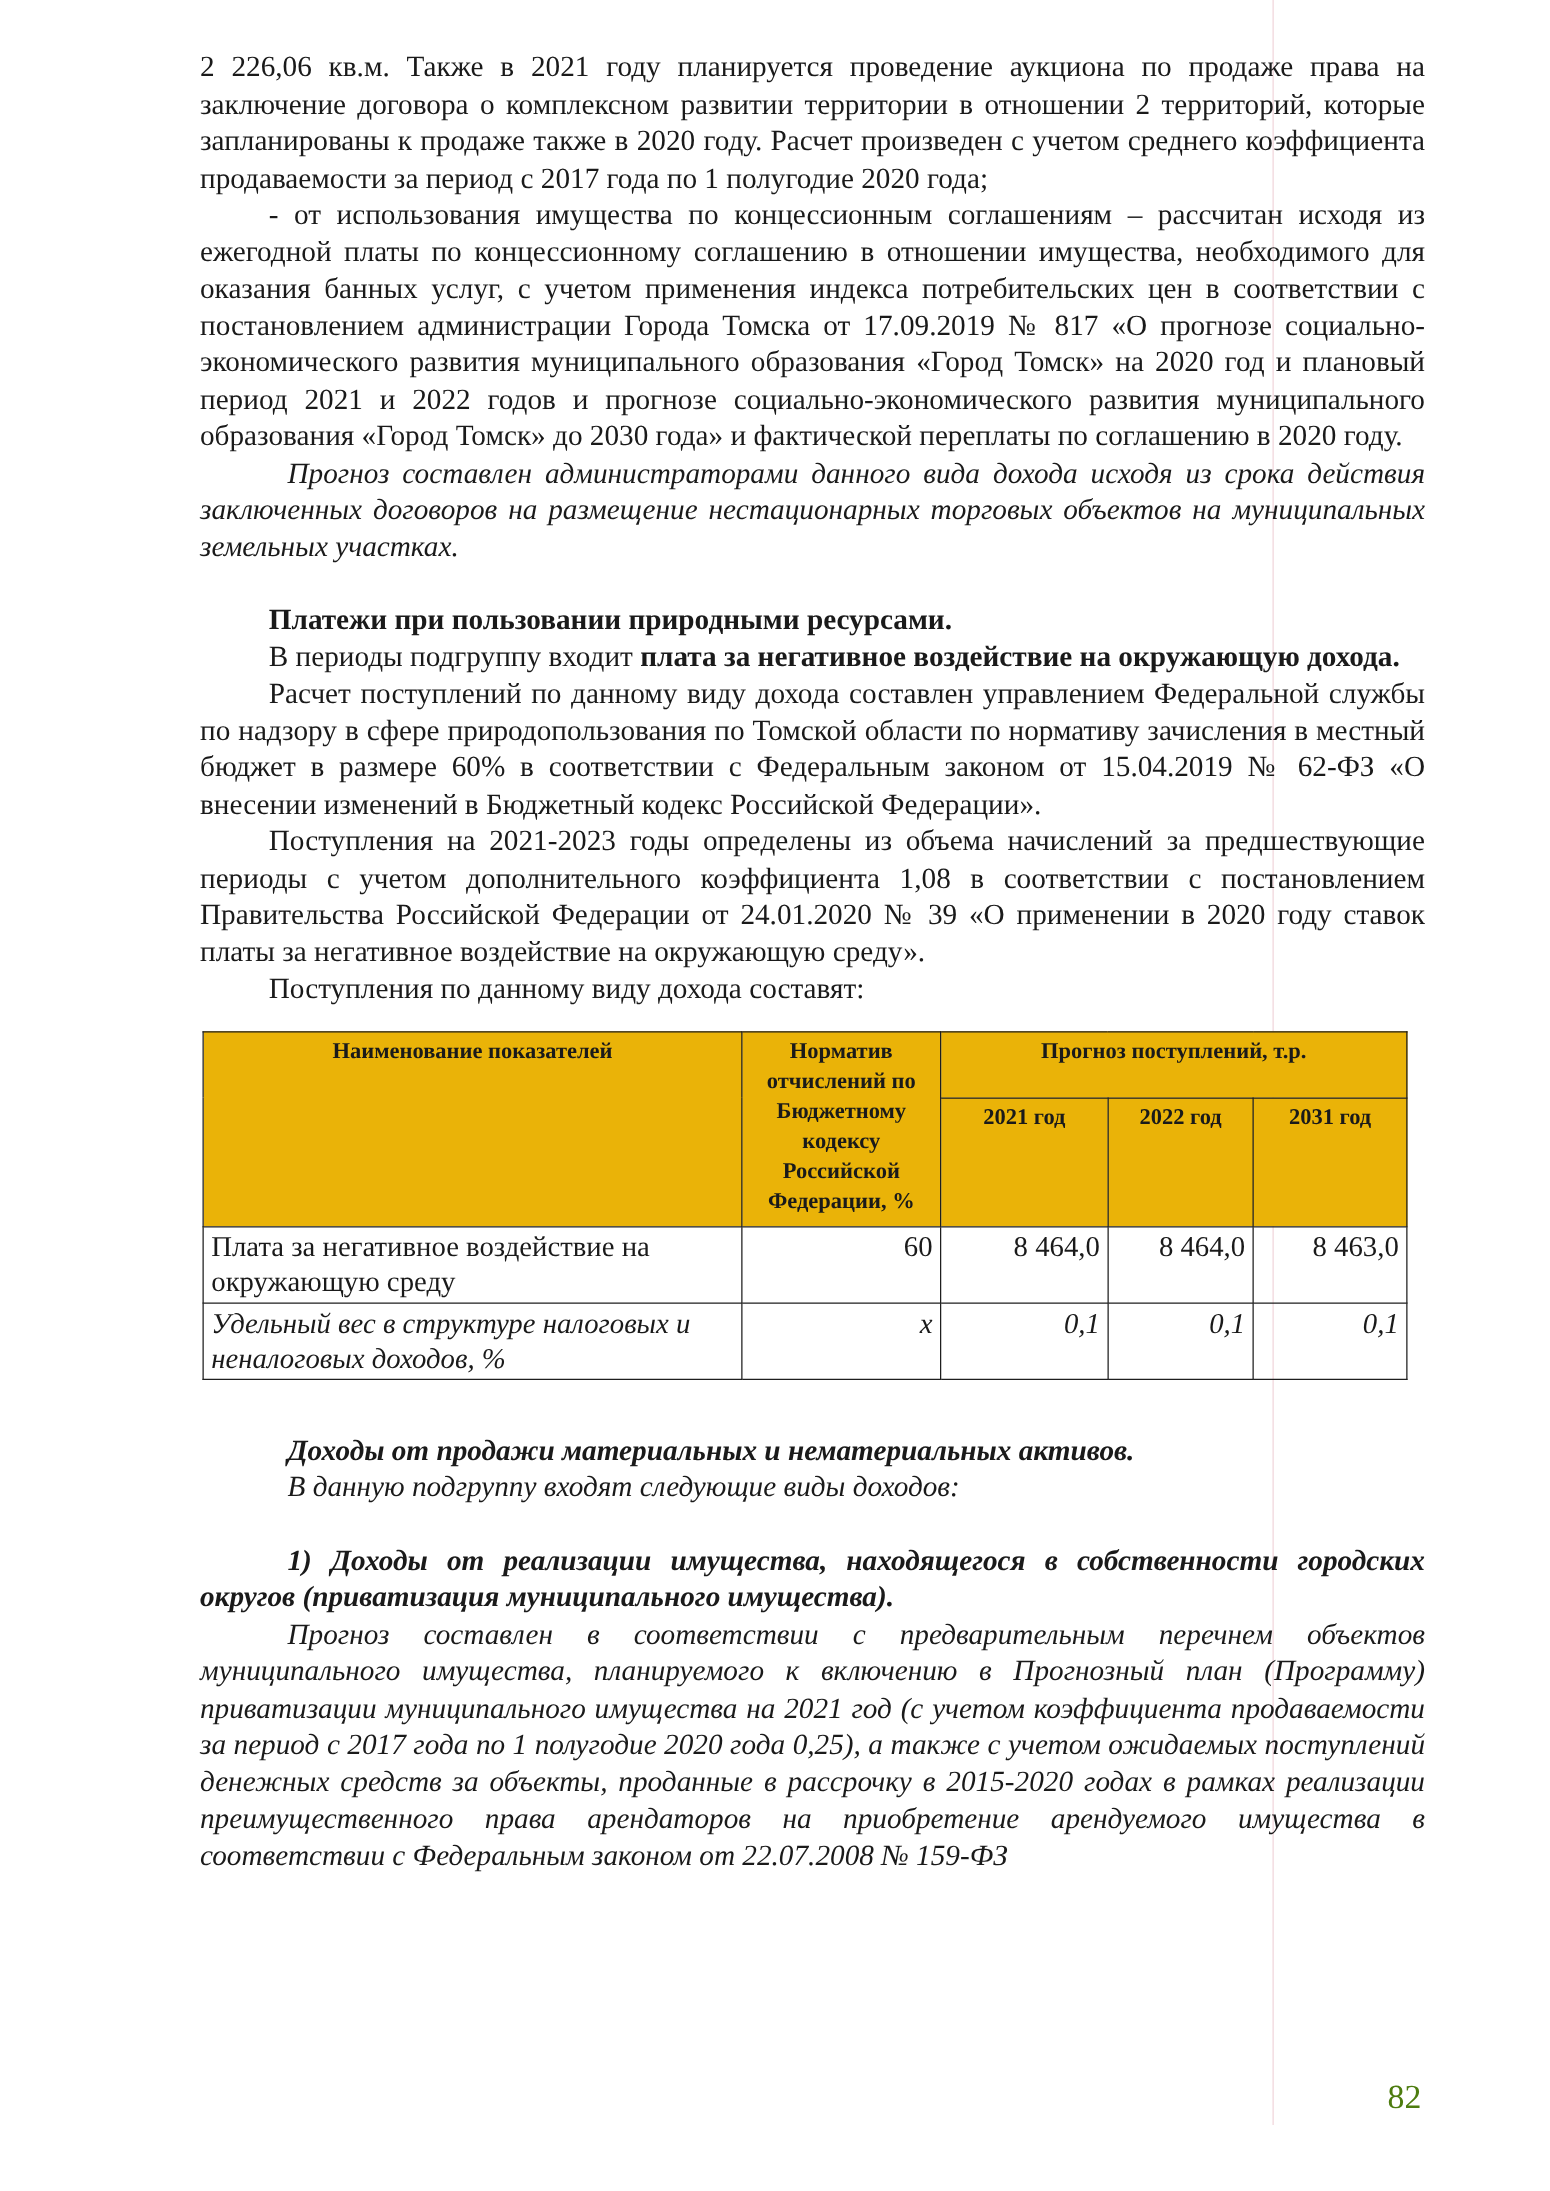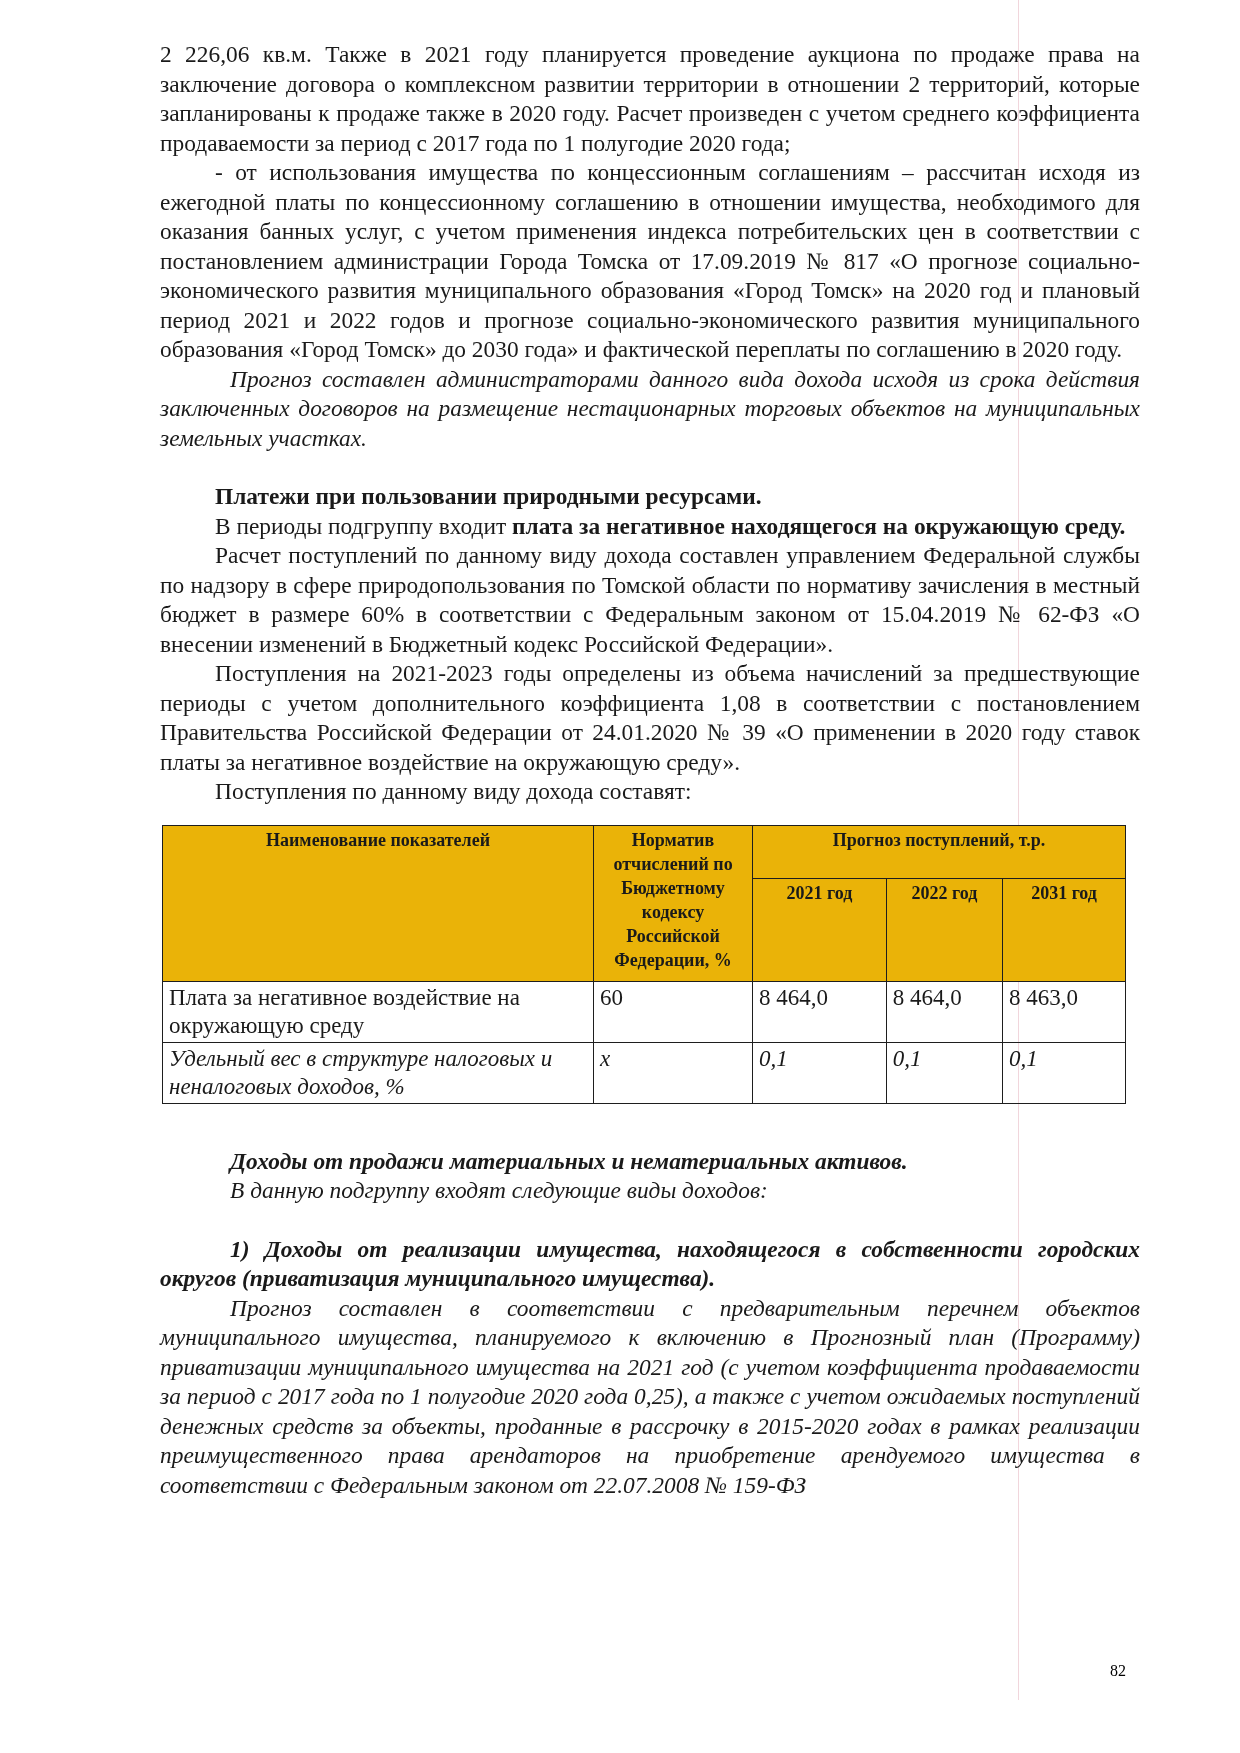--- a/index.html
+++ b/index.html
@@ -22,41 +22,41 @@
     table.data {
       border-collapse: collapse; width: 964px; margin-left: 2px; margin-top: 18px;
       font-family: "Liberation Serif", "DejaVu Serif", serif;
     }
     table.data td, table.data th {
       border: 1.5px solid #1e1e1e; vertical-align: top; padding: 2px 6px;
     }
     table.data th {
       background: #eab308; font-weight: bold; font-size: 18px; line-height: 24px; text-align: center;
     }
-    table.data td { font-size: 23px; line-height: 28px; text-align: left; }
+    table.data td { font-size: 23px; line-height: 28px; text-align: right; }
     table.data td.name { text-align: left; }
     table.data tr.italic td { font-style: italic; }
     .page-number {
       position: absolute; left: 1110px; top: 1662px;
-      font-family: "Liberation Serif", "DejaVu Serif", serif; font-size: 16px; color: #000000;
+      font-family: "Liberation Serif", "DejaVu Serif", serif; font-size: 27px; color: #4d7c0f;
     }
   </style>
 </head>
 <body>
 
 <div class="fold-line"></div>
 
 <div class="page">
   <p class="p">2 226,06 кв.м. Также в 2021 году планируется проведение аукциона по продаже права на заключение договора о комплексном развитии территории в отношении 2 территорий, которые запланированы к продаже также в 2020 году. Расчет произведен с учетом среднего коэффициента продаваемости  за период с 2017 года по 1 полугодие 2020 года;</p>
   <p class="p indent">- от использования имущества по концессионным соглашениям – рассчитан исходя из ежегодной платы по концессионному соглашению в отношении имущества, необходимого для оказания банных услуг, с учетом применения индекса потребительских цен в соответствии с постановлением администрации Города Томска от 17.09.2019 № 817 «О прогнозе социально-экономического развития муниципального образования «Город Томск» на 2020 год и плановый период 2021 и 2022 годов и прогнозе социально-экономического развития муниципального образования «Город Томск» до 2030 года» и фактической переплаты по соглашению в 2020 году.</p>
   <p class="p indent2">Прогноз составлен администраторами данного вида дохода исходя из срока действия заключенных договоров на размещение нестационарных торговых объектов на муниципальных земельных участках.</p>
   <div class="gap"></div>
   <p class="p indent b">Платежи при пользовании природными ресурсами.</p>
   <p class="p indent">
-    <span>В периоды подгруппу входит </span><span class="b">плата за негативное находящегося на окружающую среду.</span>
+    <span>В периоды подгруппу входит </span><span class="b">плата за негативное воздействие на окружающую дохода.</span>
   </p>
   <p class="p indent">Расчет поступлений по данному виду дохода составлен управлением Федеральной службы по надзору в сфере природопользования по Томской области по нормативу зачисления в местный бюджет в размере 60%  в соответствии с Федеральным законом от 15.04.2019 № 62-ФЗ «О внесении изменений в Бюджетный кодекс Российской Федерации».</p>
   <p class="p indent">Поступления на 2021-2023 годы определены из объема начислений за предшествующие периоды с учетом дополнительного коэффициента 1,08 в соответствии с постановлением Правительства Российской Федерации от 24.01.2020 № 39 «О применении в 2020 году ставок платы за негативное воздействие на окружающую среду».</p>
   <p class="p indent">Поступления по данному виду дохода составят:</p>
 
   <table class="data">
     <colgroup>
       <col style="width:393px">
         <col style="width:145px">
         <col style="width:122px">

